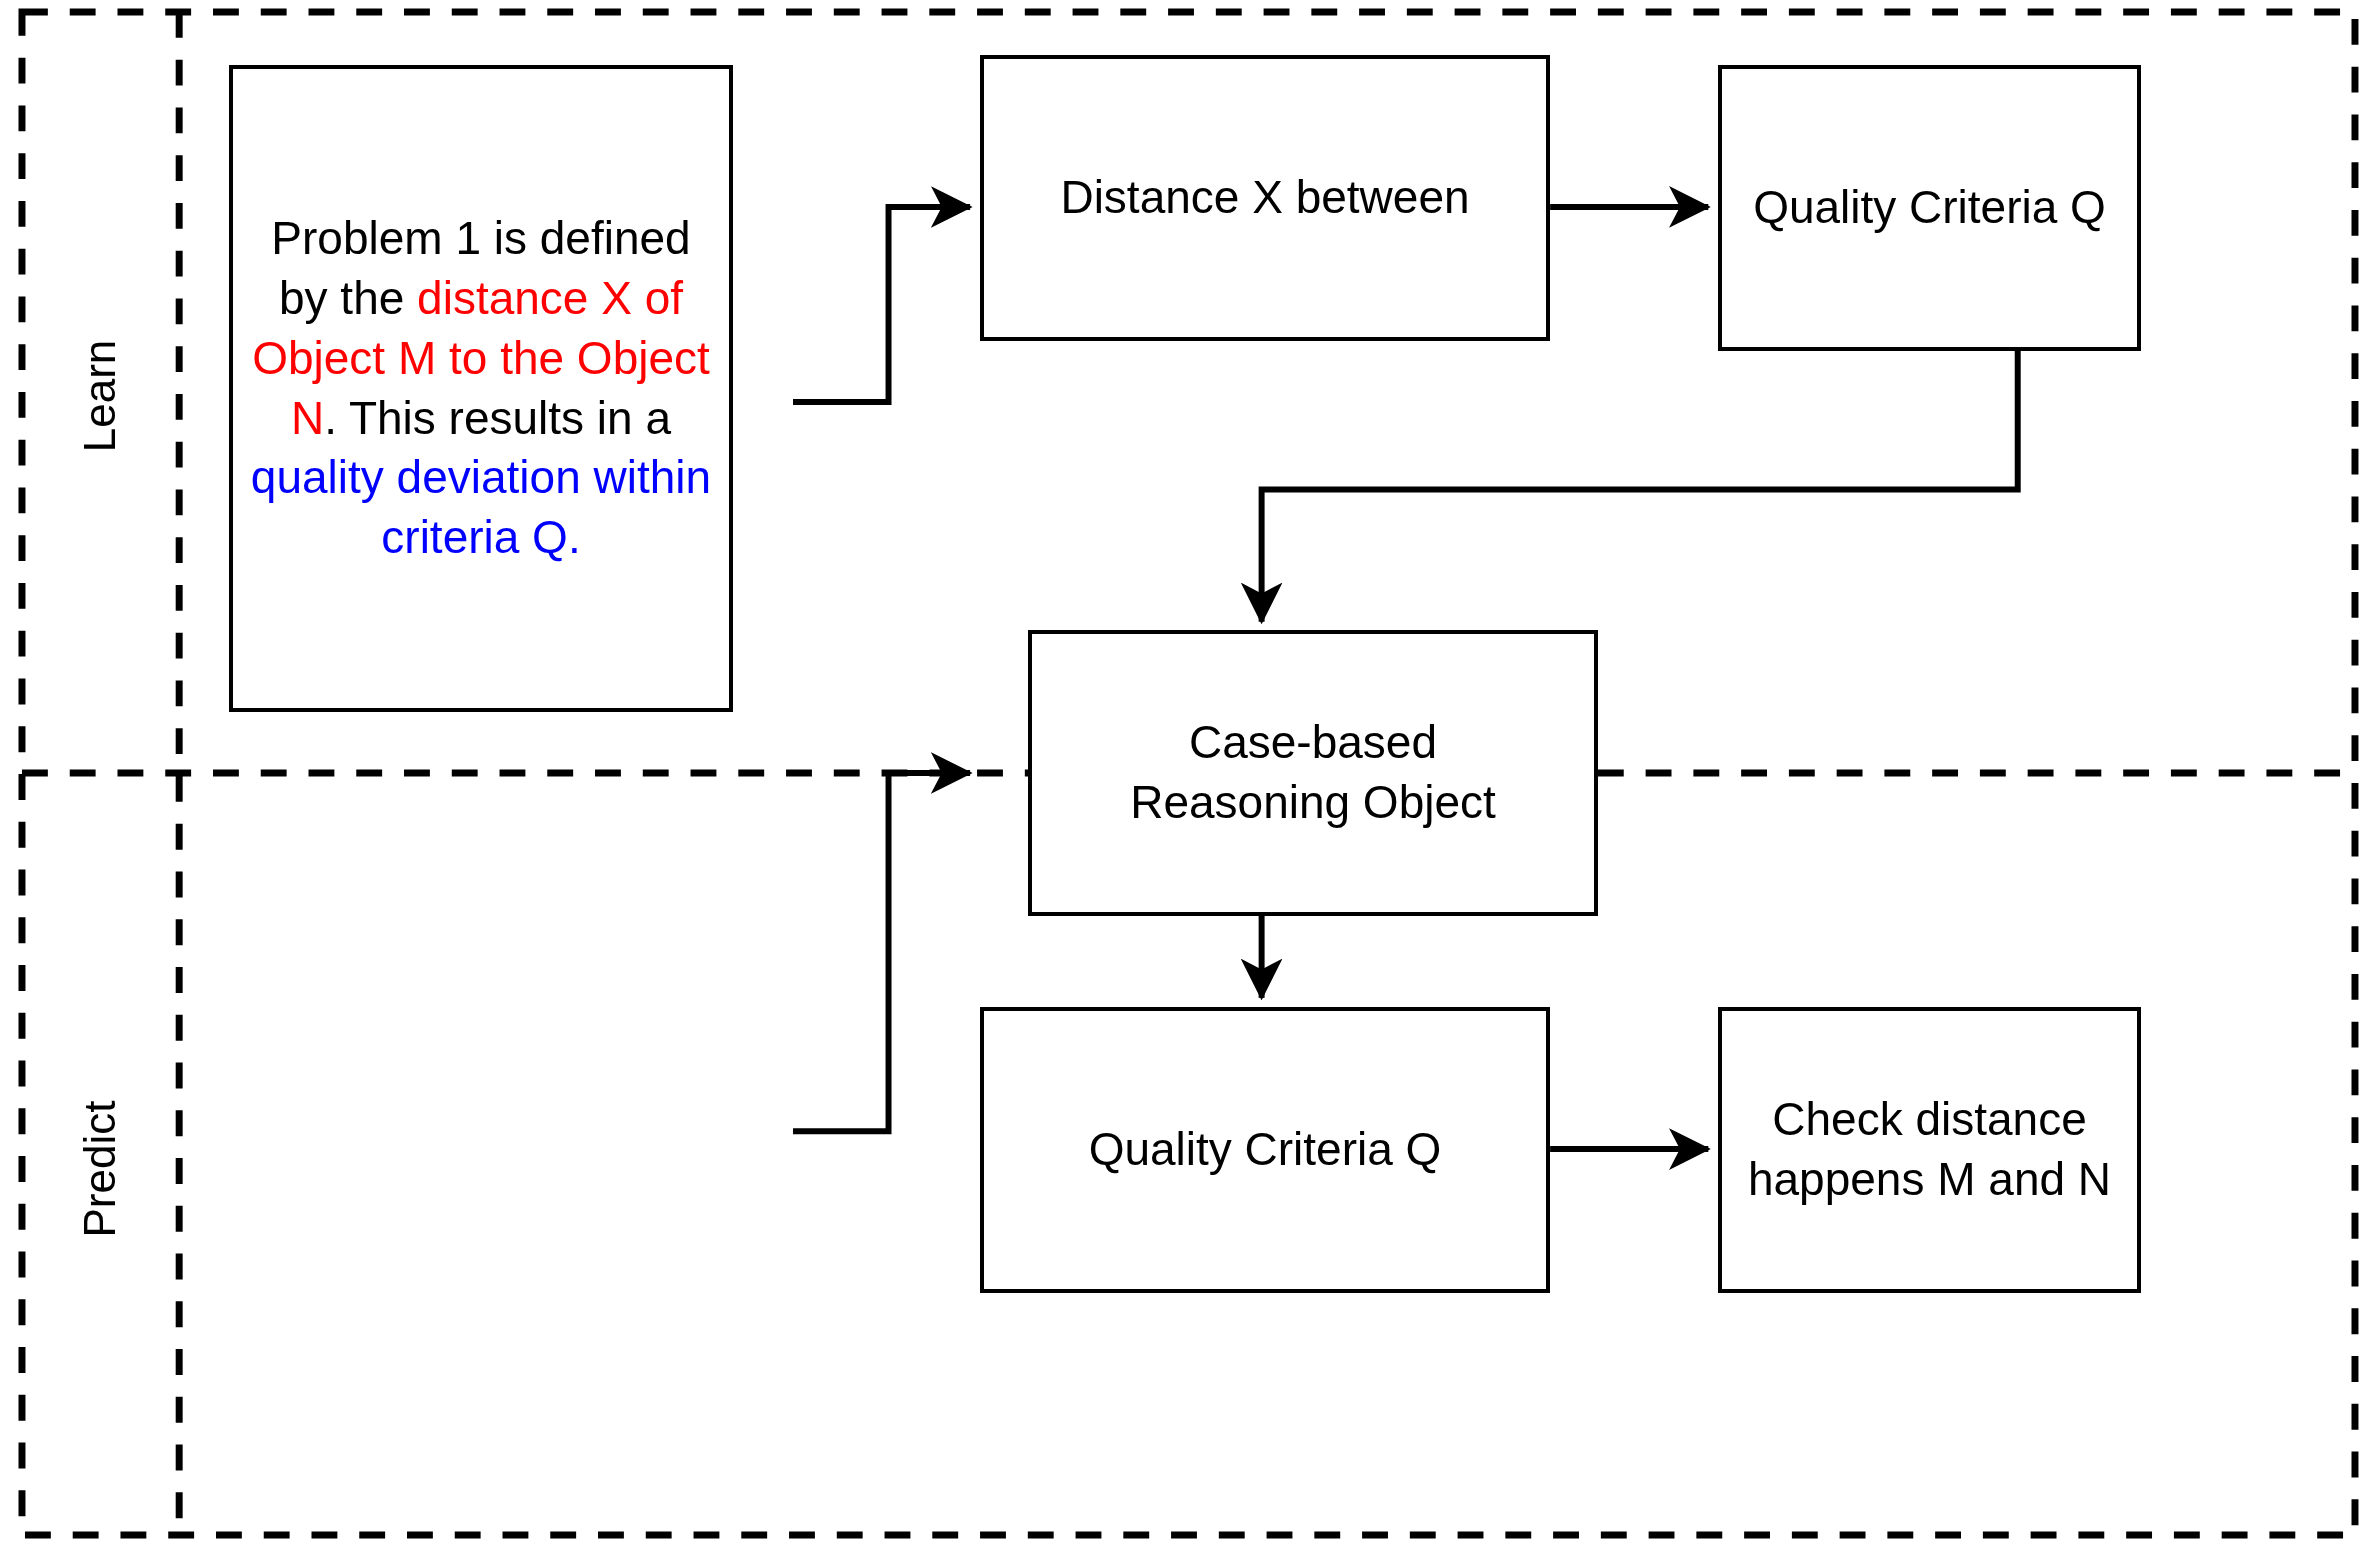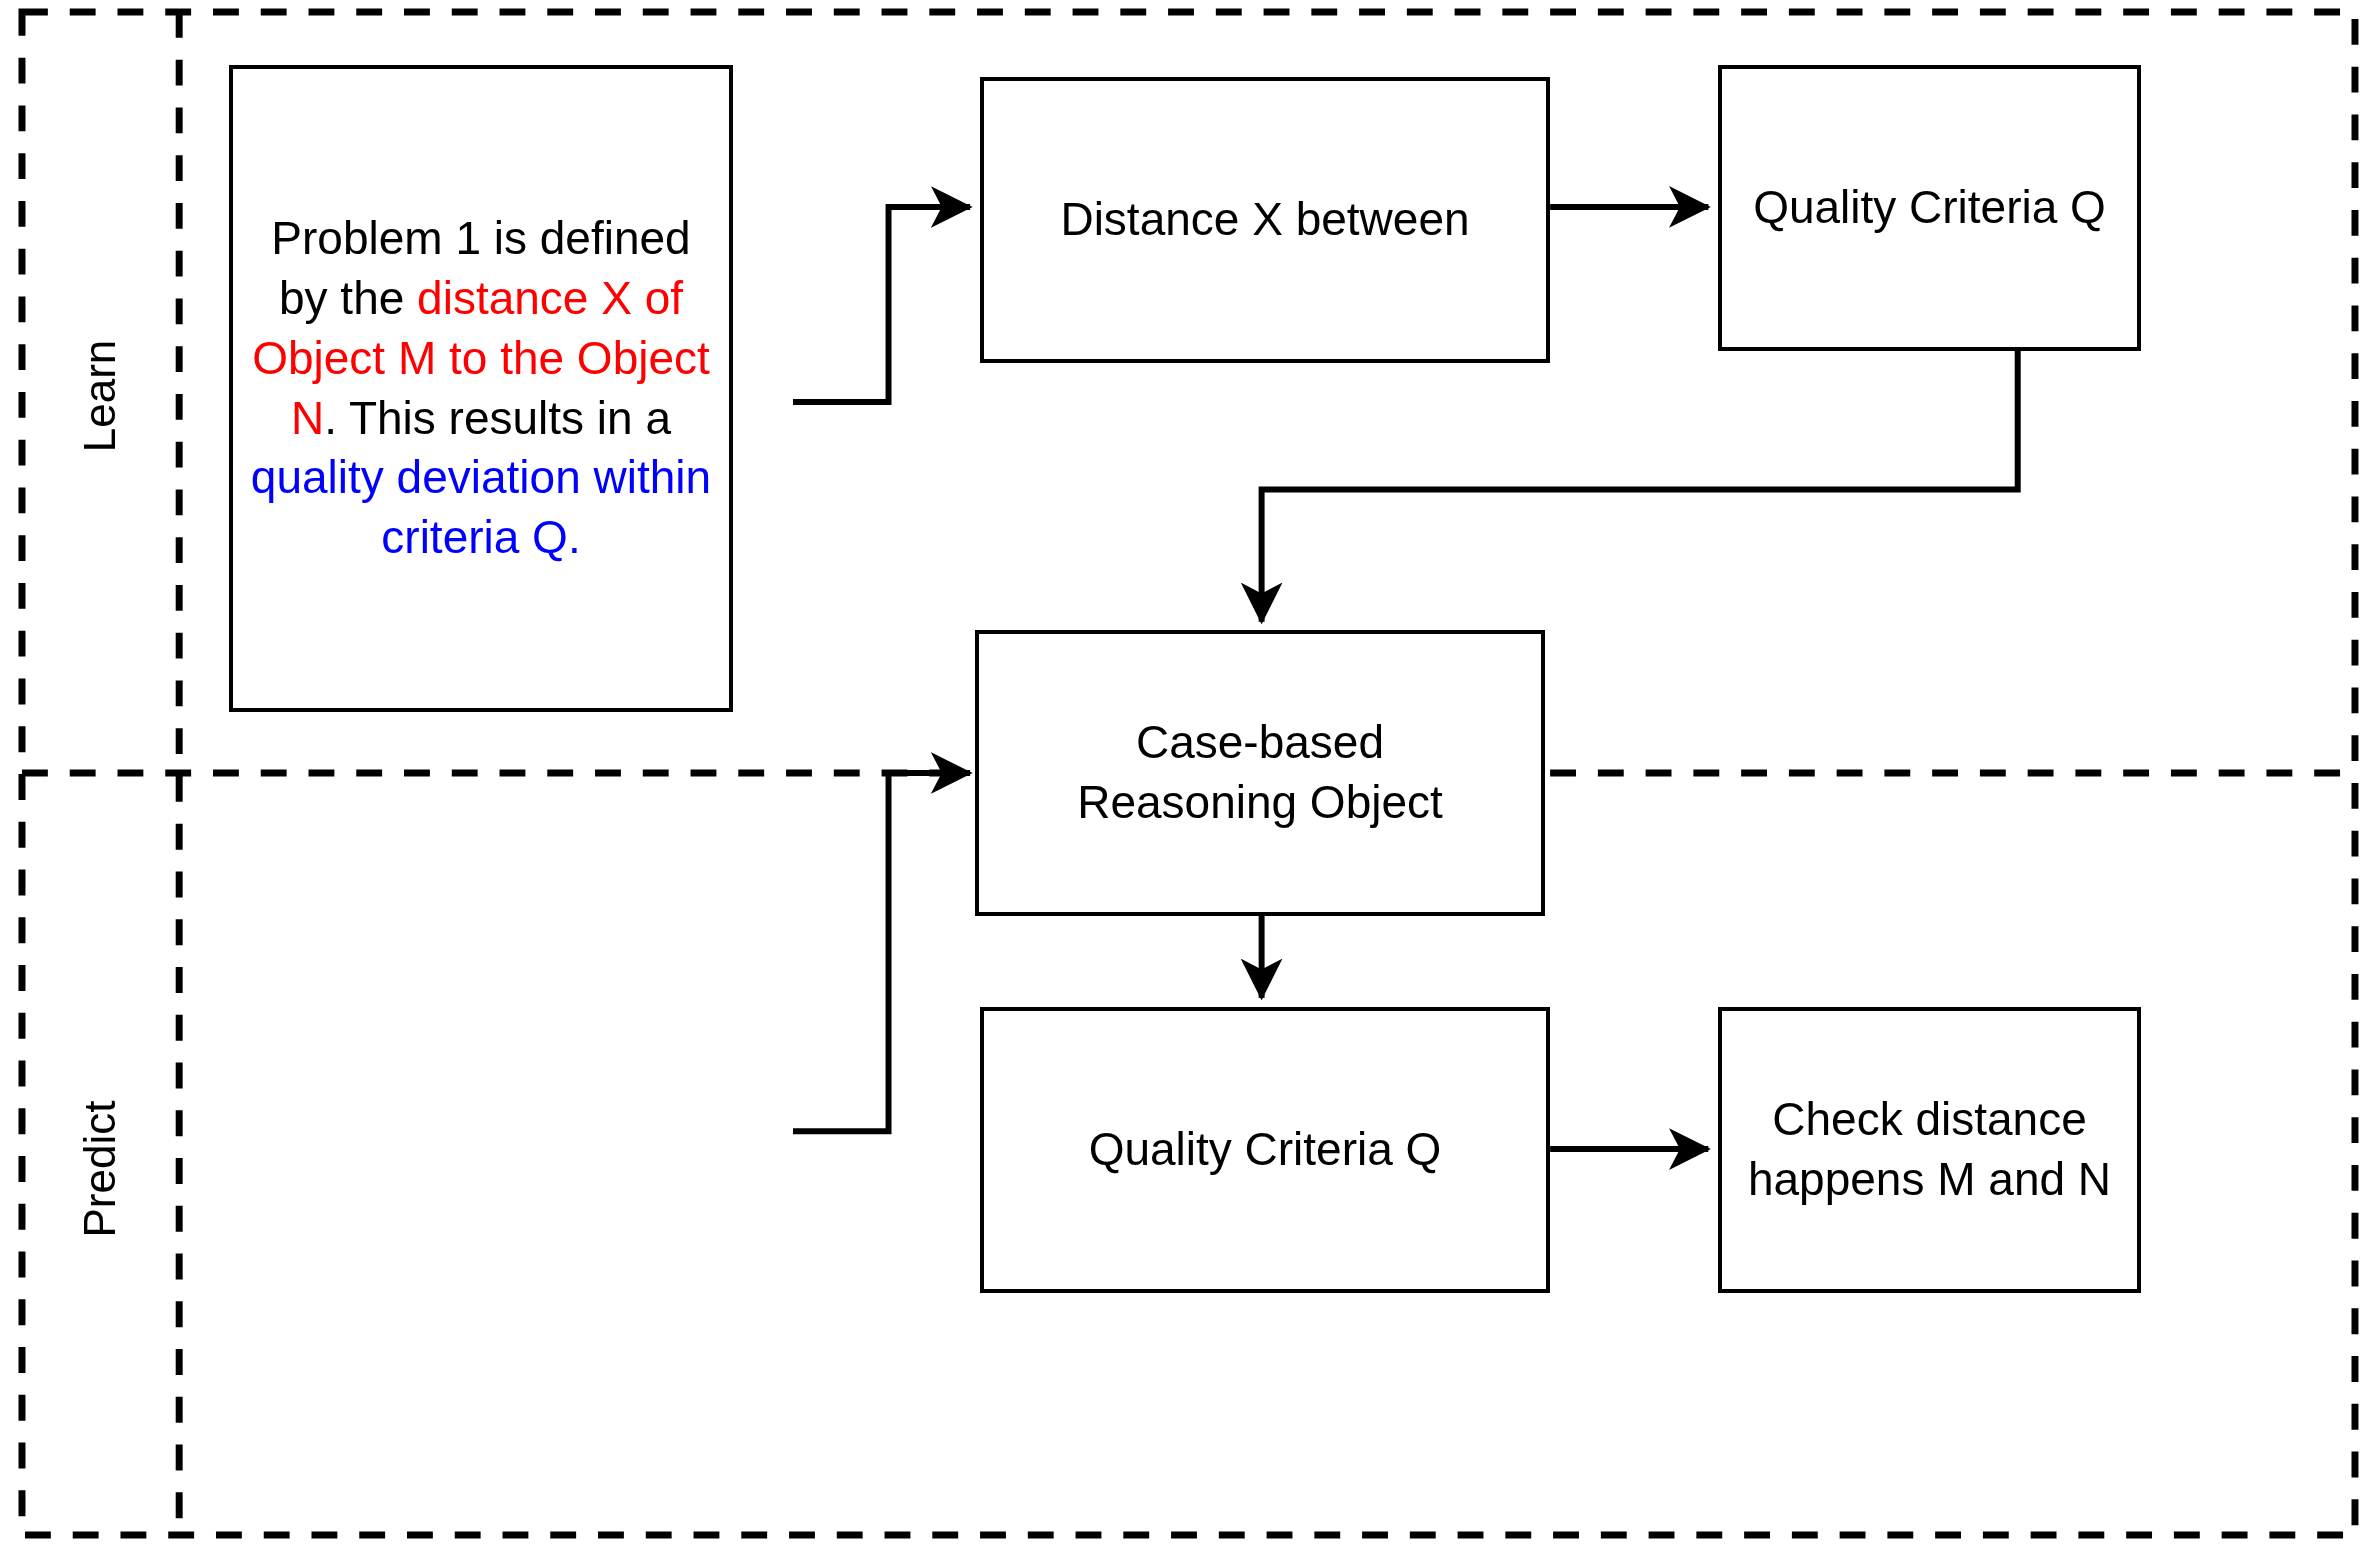--- a/index.html
+++ b/index.html
@@ -82,33 +82,33 @@
   <div class="swim-label" style="left:-5px; top:371px; width:209px; text-align:center; transform:rotate(-90deg);">Learn</div>
 
   <div class="swim-label" style="left:-12px; top:1144px; width:224px; text-align:center; transform:rotate(-90deg);">Predict</div>
 
   <div class="node-box" style="left:229px; top:65px; width:504px; height:647px;">
     <div class="inner">
       <span>Problem 1 is defined by the </span><span class="red">distance X of Object M to the Object N</span><span>. This results in a </span><span class="blue">quality deviation within criteria Q.</span>
     </div>
   </div>
 
-  <div class="node-box" style="left:980px; top:77px; width:570px; height:286px;text-align:center;">
+  <div class="node-box" style="left:980px; top:55px; width:570px; height:286px;text-align:center;">
     <div class="inner">
       <div>Distance X between</div>
     </div>
   </div>
 
   <div class="node-box" style="left:1718px; top:65px; width:423px; height:286px;">
     <div class="inner">
       <div>Quality Criteria Q</div>
     </div>
   </div>
 
-  <div class="node-box" style="left:975px; top:630px; width:570px; height:286px;justify-content:flex-end;">
+  <div class="node-box" style="left:1028px; top:630px; width:570px; height:286px;justify-content:flex-end;">
     <div class="inner">
       <div>Case-based</div>
       <div>Reasoning Object</div>
     </div>
   </div>
 
 
   <div class="node-box" style="left:980px; top:1007px; width:570px; height:286px;">
     <div class="inner">
       <div>Quality Criteria Q</div>

